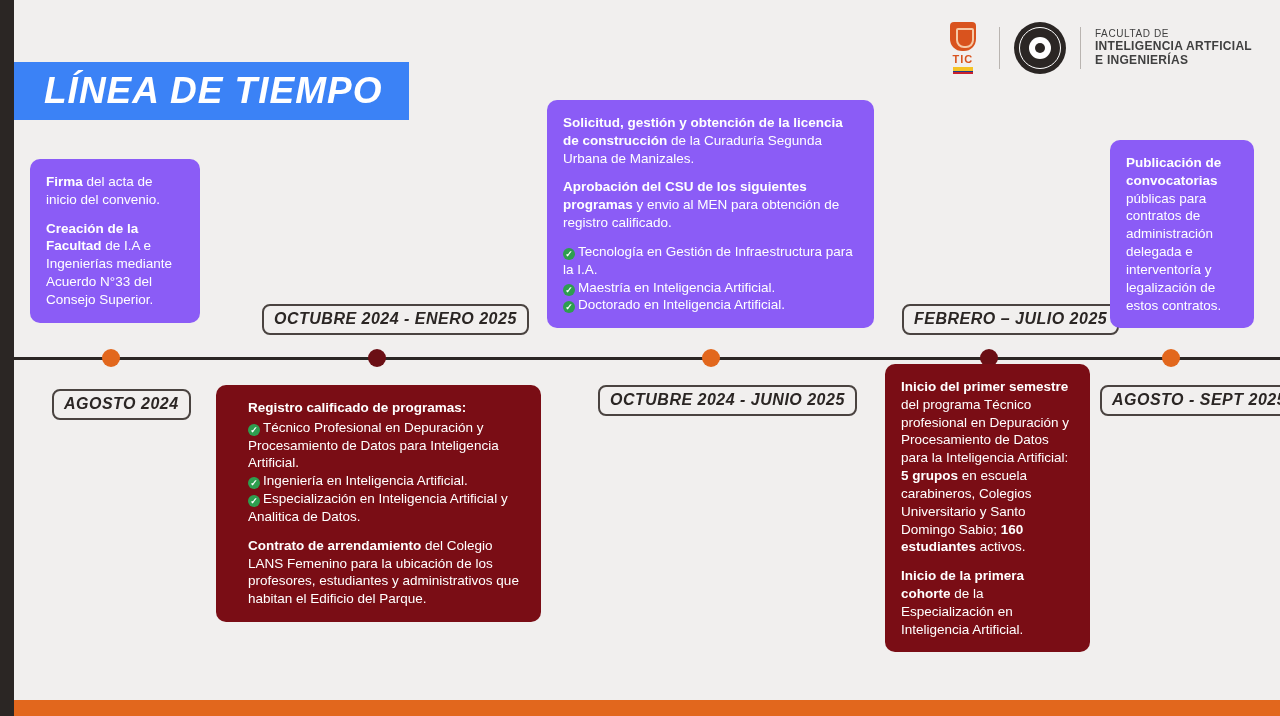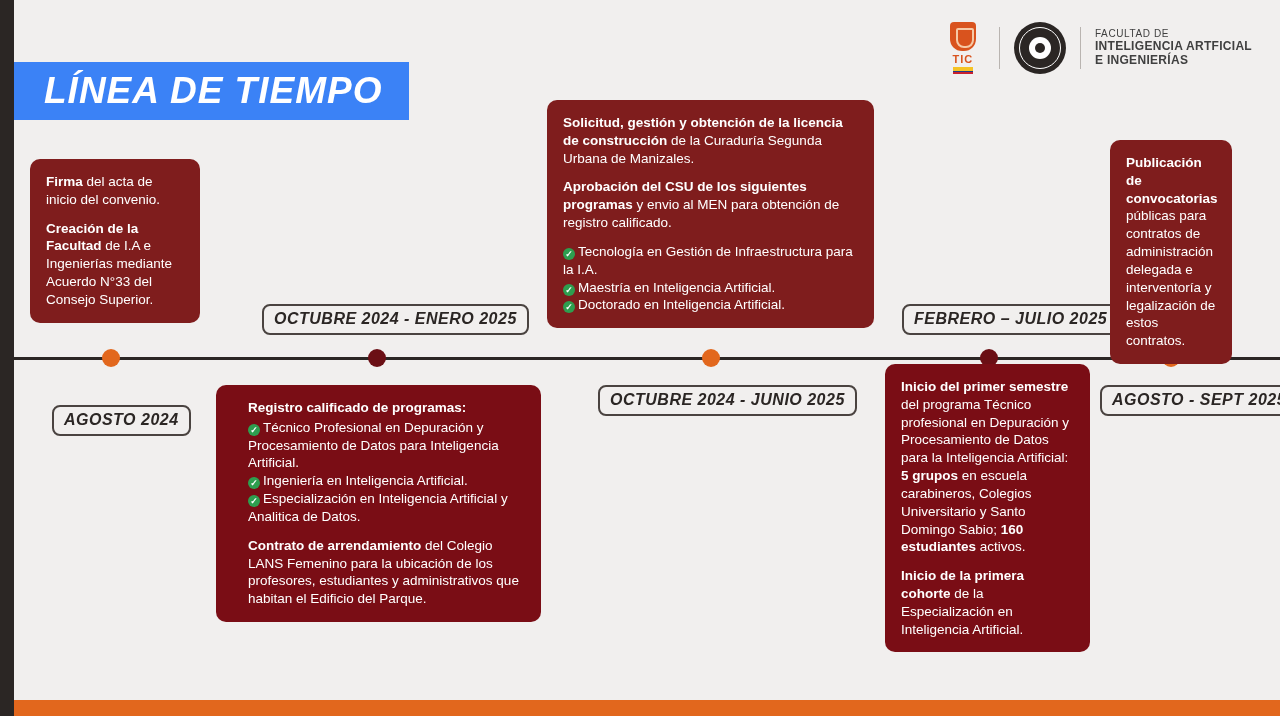--- a/index.html
+++ b/index.html
@@ -169,21 +169,21 @@
 
   
   .card {
     position: absolute;
     border-radius: 10px;
     padding: 14px 16px;
     color: #ffffff;
     font-size: 13.5px;
     line-height: 1.32;
   }
-  .card.orange { background: #7f1d1d; }
+  .card.orange { background: #8b5cf6; }
   .card.maroon { background: #7a0d15; }
   .card p { margin: 0 0 11px 0; }
   .card p:last-child { margin-bottom: 0; }
   .card b { font-weight: bold; }
   .bullet-line { display: block; }
   .chk {
     display: inline-block;
     width: 12px; height: 12px;
     border-radius: 50%;
     background: #2e9e4f;
@@ -227,21 +227,21 @@
   </div>
 
   <div class="axis"></div>
 
   <div class="node orange" style="left:102px;"></div>
   <div class="node dark" style="left:368px;"></div>
   <div class="node orange" style="left:702px;"></div>
   <div class="node dark" style="left:980px;"></div>
   <div class="node orange" style="left:1162px;"></div>
 
-  <div class="date-pill" style="left:52px; top:405px;font-style:italic;">AGOSTO 2024</div>
+  <div class="date-pill" style="left:52px; top:389px;font-style:italic;">AGOSTO 2024</div>
   <div class="date-pill" style="left:262px; top:304px;">OCTUBRE 2024 - ENERO 2025</div>
   <div class="date-pill" style="left:598px; top:385px;text-align:center;">OCTUBRE 2024 - JUNIO 2025</div>
   <div class="date-pill" style="left:902px; top:304px;">FEBRERO – JULIO 2025</div>
   <div class="date-pill" style="left:1100px; top:385px;">AGOSTO - SEPT 2025</div>
 
   <div class="card orange" style="left:30px; top:159px; width:170px;">
     <p><b>Firma</b><span> del acta de inicio del convenio.</span></p>
     <p><b>Creación de la Facultad</b><span> de I.A e Ingenierías mediante Acuerdo N°33 del Consejo Superior.</span></p>
   </div>
 
@@ -267,20 +267,20 @@
 
   <div class="card maroon" style="left:885px; top:364px; width:205px;">
     <p>
       <b>Inicio del primer semestre</b><span> del programa Técnico profesional en Depuración y Procesamiento de Datos para la Inteligencia Artificial: </span><b>5 grupos</b><span> en escuela carabineros, Colegios Universitario y Santo Domingo Sabio; </span><b>160 estudiantes</b><span> activos.</span>
     </p>
     <p>
       <b>Inicio de la primera cohorte</b><span> de la Especialización en Inteligencia Artificial.</span>
     </p>
   </div>
 
-  <div class="card orange" style="left:1110px; top:140px; width:122px;">
+  <div class="card orange" style="left:1110px; top:140px; width:144px;">
     <p><b>Publicación de convocatorias</b><span> públicas para contratos de administración delegada e interventoría y legalización de estos contratos.</span></p>
   </div>
 
   <div class="bottom-strip"></div>
   <div class="bottom-strip-dark"></div>
 
 </div>
 
 </body></html>

